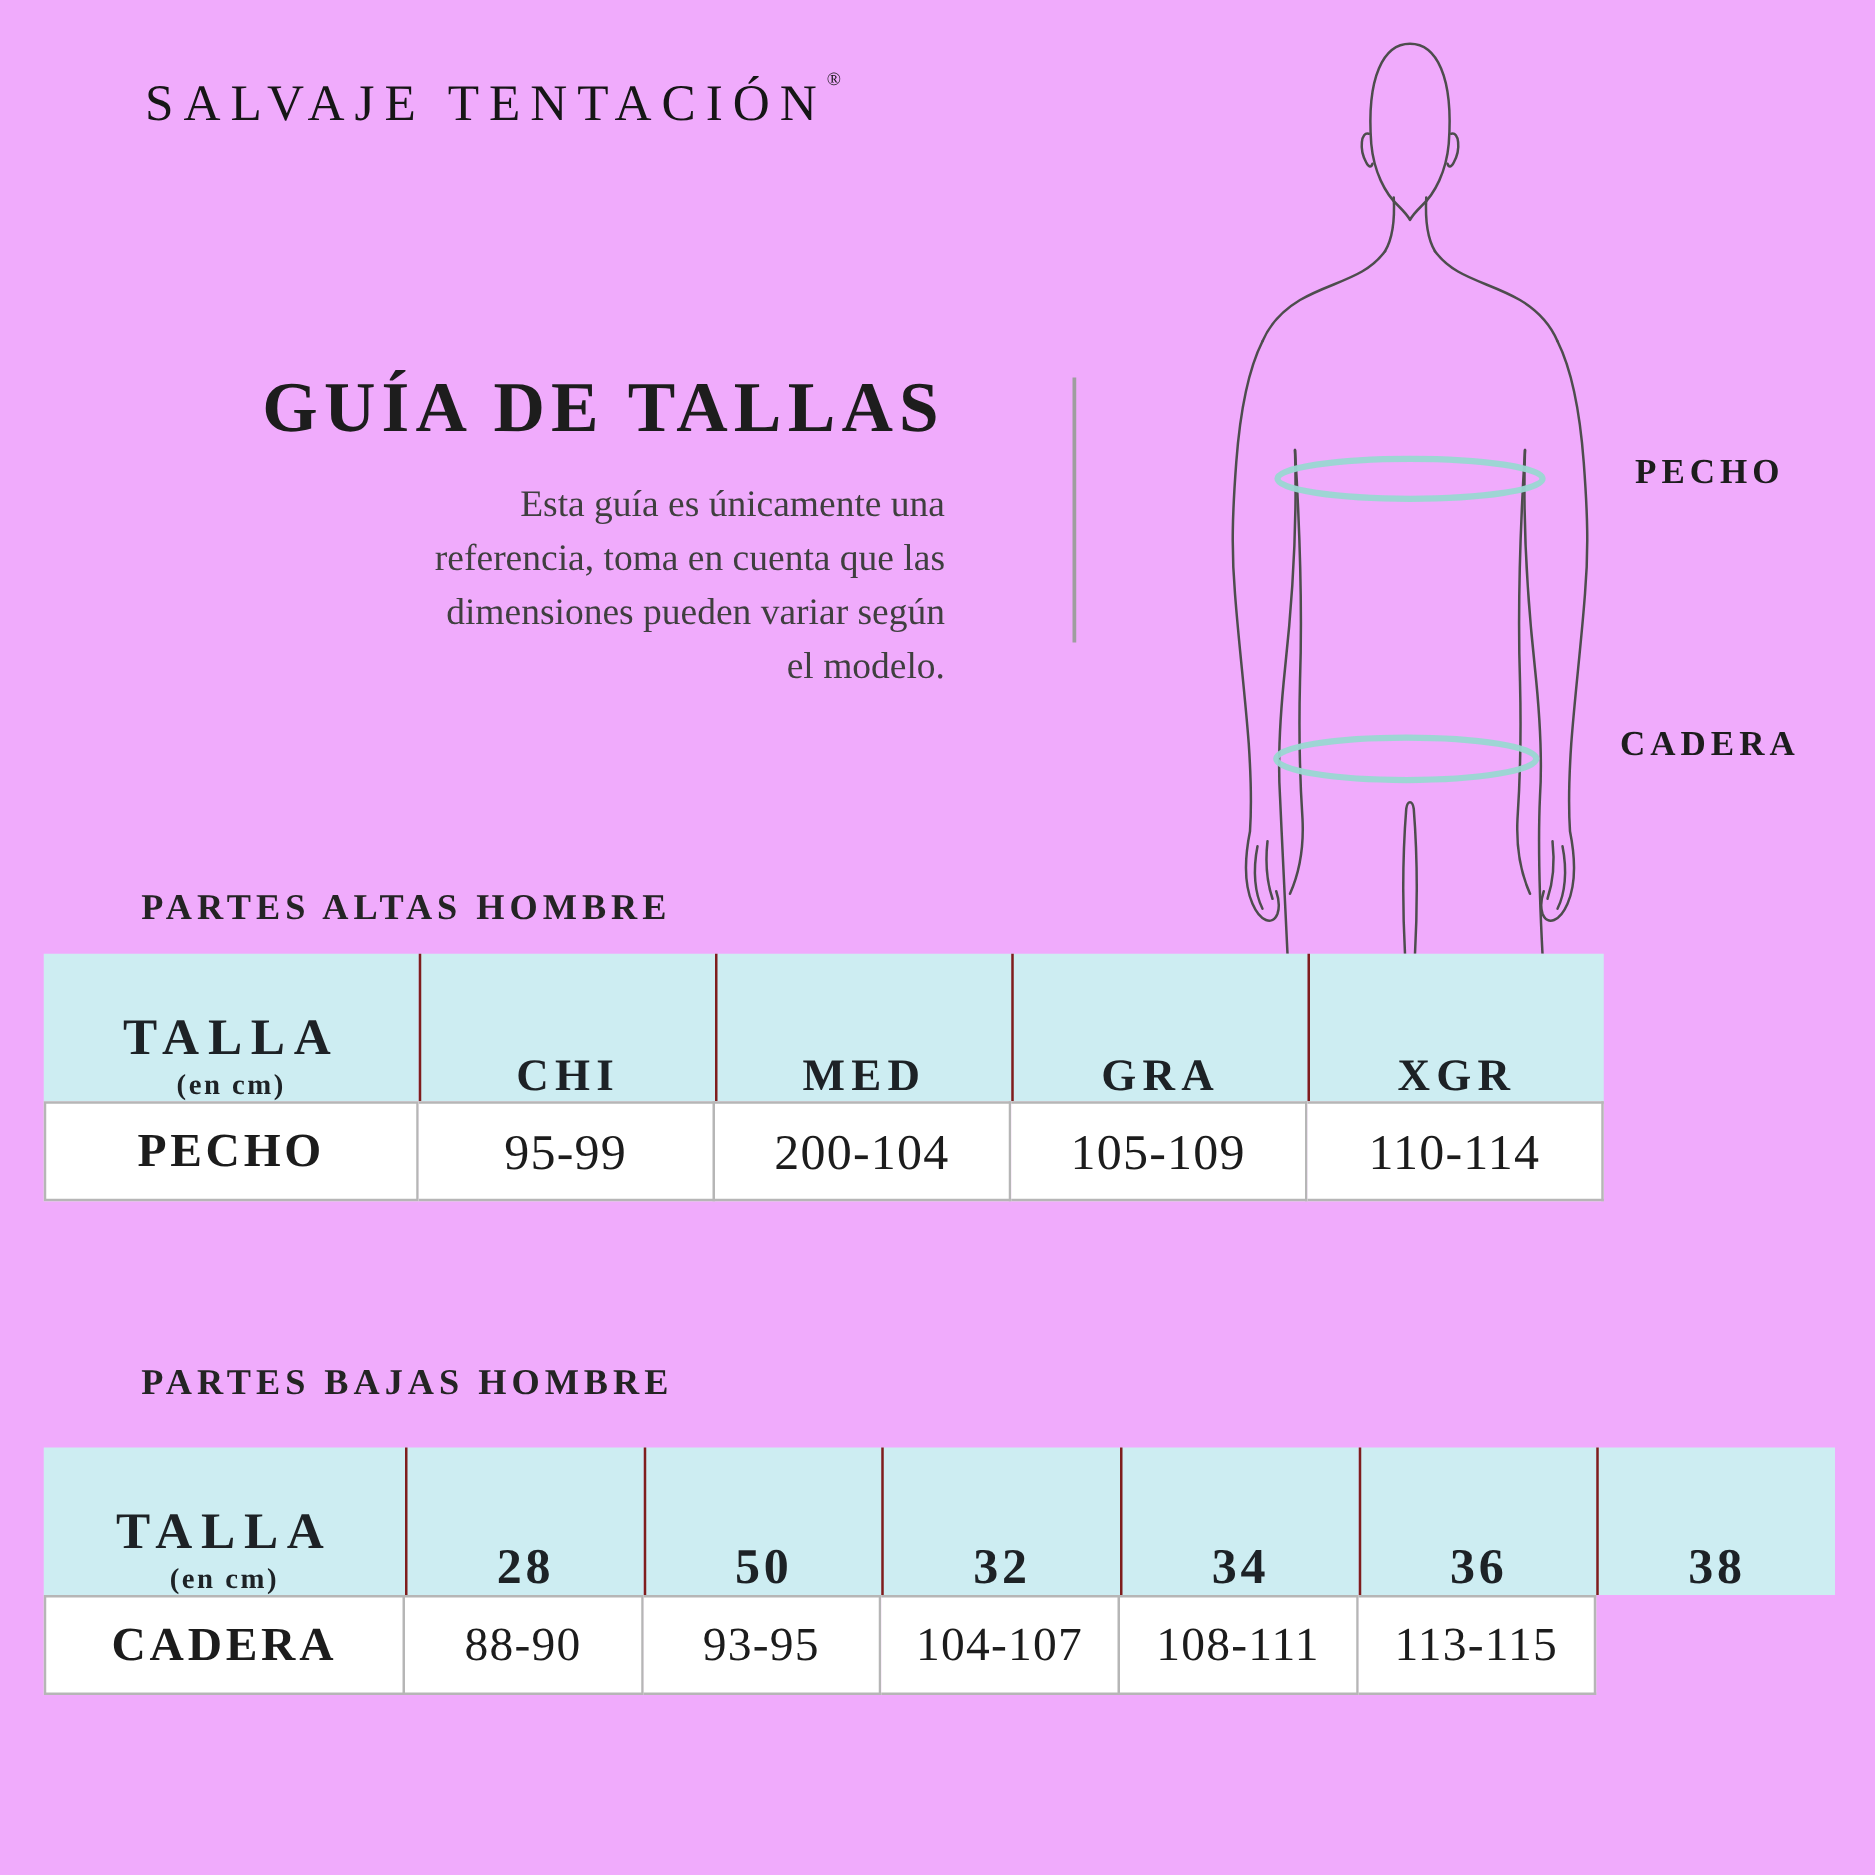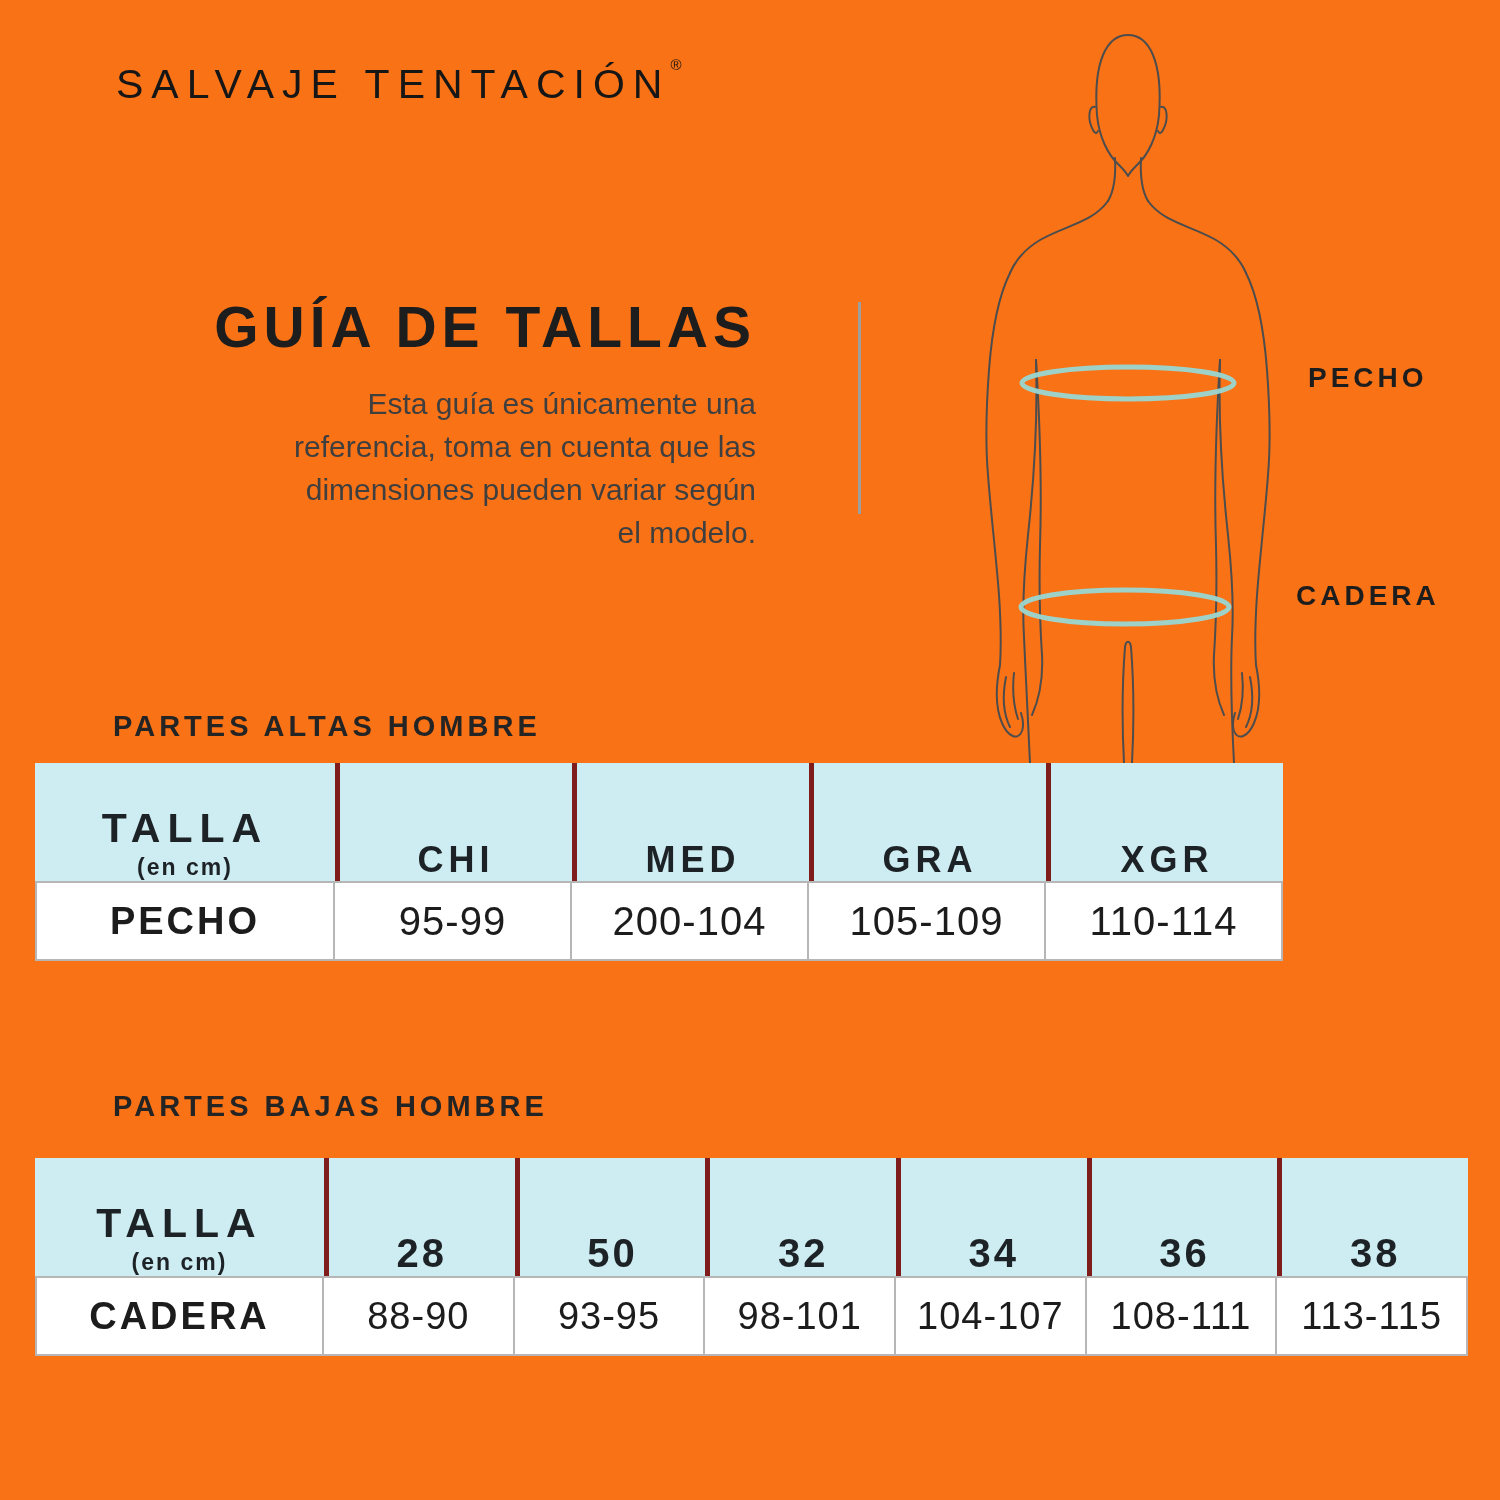--- a/index.html
+++ b/index.html
@@ -1,18 +1,18 @@
 <!DOCTYPE html>
 <html><head>
 <meta charset="utf-8">
 <style>
   html,body{margin:0;padding:0;background:#fff;}
   .canvas{
-    position:relative;width:1500px;height:1500px;background:#f97316;overflow:hidden;
-    font-family:Liberation Sans, sans-serif;color:#1d1d1d;
+    position:relative;width:1500px;height:1500px;background:#f0abfc;overflow:hidden;
+    font-family:Liberation Serif, serif;color:#1d1d1d;
   }
   
   .brand{
     position:absolute;left:116px;top:56px;
     font-size:41px;font-weight:400;letter-spacing:8px;color:#161616;white-space:nowrap;
   }
   .brand .reg{font-size:15px;letter-spacing:0;vertical-align:28px;}
   
   .intro{position:absolute;left:112px;top:296px;width:644px;text-align:right;}
   .intro h1{
@@ -35,21 +35,21 @@
   }
   .section-label.altas{top:710px;}
   .section-label.bajas{top:1090px;}
   
   .size-table{position:absolute;left:35px;display:grid;grid-template-rows:118px 80px;}
   .size-table.t1{top:763px;width:1248px;grid-template-columns:300px repeat(4,1fr);}
   .size-table.t2{top:1158px;width:1433px;grid-template-columns:289px repeat(6,1fr);}
   .hc{
     background:#cdedf2;display:flex;flex-direction:column;align-items:center;justify-content:flex-end;
   }
-  .hc.gap{border-left:5px solid #7f1d1d;}
+  .hc.gap{border-left:2px solid #7f1d1d;}
   .talla{font-size:41px;font-weight:700;letter-spacing:7px;color:#1d2226;line-height:40px;}
   .encm{font-size:23px;font-weight:700;letter-spacing:2px;color:#1d2226;margin-top:6px;}
   .hsize{font-size:36px;font-weight:700;letter-spacing:5px;color:#1d2226;}
   .t2 .hsize{font-size:40px;letter-spacing:3px;}
   .dc{
     background:#ffffff;display:flex;align-items:center;justify-content:center;
     border:2px solid #b6b6b6;border-left:none;
     font-size:40px;font-weight:400;color:#1c1c1c;letter-spacing:1px;
   }
   .dc.first{border-left:2px solid #b6b6b6;font-weight:700;letter-spacing:3px;font-size:38px;}
@@ -160,19 +160,18 @@
     <div class="hc gap">
         <span class="hsize">36</span>
       </div>
     <div class="hc gap">
         <span class="hsize">38</span>
       </div>
 
     <div class="dc first">CADERA</div>
     <div class="dc">88-90</div>
     <div class="dc">93-95</div>
-    <div class="dc">98-101</div>
     <div class="dc">104-107</div>
     <div class="dc">108-111</div>
     <div class="dc">113-115</div>
   </div>
 
 </div>
 
 </body></html>

